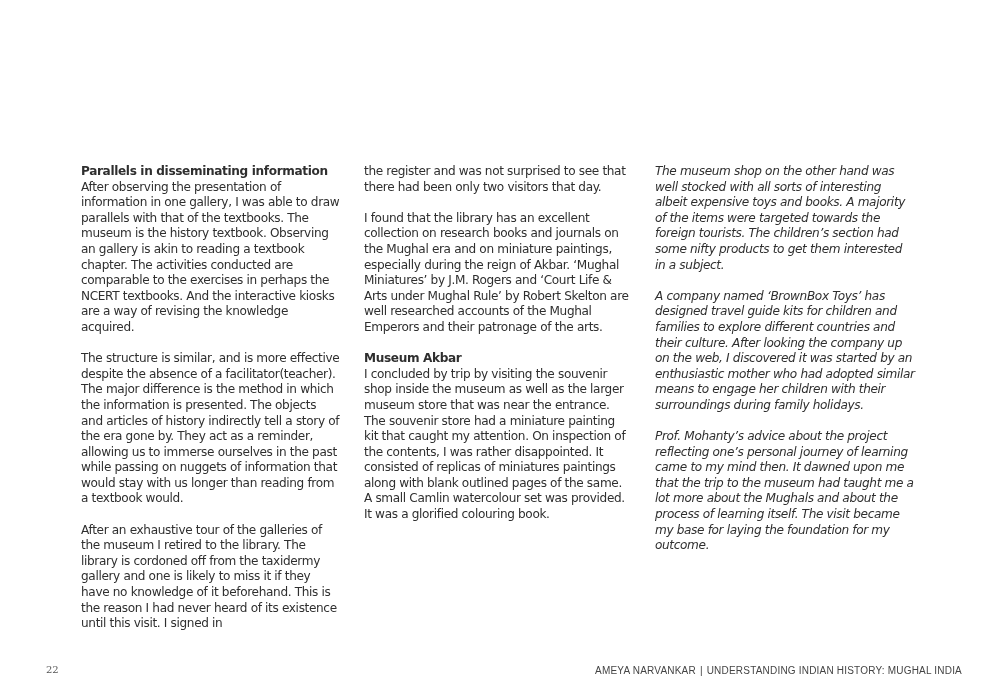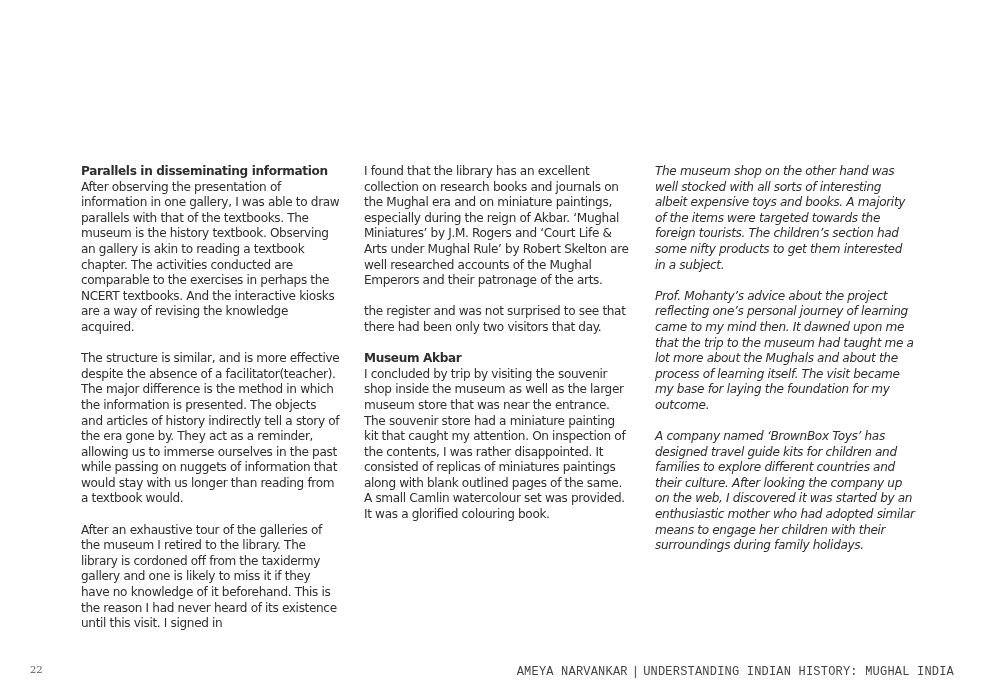--- a/index.html
+++ b/index.html
@@ -5,45 +5,45 @@
   html, body { margin:0; padding:0; background:#ffffff; }
   body { width:1000px; height:700px; position:relative; overflow:hidden;
          font-family:"DejaVu Sans", sans-serif; color:#2f2f2f; }
   .col { position:absolute; top:164px; width:260px; font-size:12.1px; line-height:15.6px;
          letter-spacing:-0.35px; }
   .col1 { left:81px; }
   .col2 { left:364px; width:265px; }
   .col3 { left:655px;font-style:italic; }
   .col p { margin:0 0 15.6px 0; }
   .col h3 { margin:0; font-size:12.1px; line-height:15.6px; font-weight:bold; }
-  .footer-page { position:absolute; left:30px; top:664px; font-family:"DejaVu Serif", serif;
+  .footer-page { position:absolute; left:46px; top:664px; font-family:"DejaVu Serif", serif;
          font-size:10px; color:#555; }
-  .footer-right { position:absolute; right:46px; top:665px; font-family:Liberation Mono, monospace;
-         font-size:12px; letter-spacing:0.2px; color:#444; text-transform:uppercase; white-space:nowrap; }
+  .footer-right { position:absolute; right:38px; top:665px; font-family:Liberation Sans, sans-serif;
+         font-size:10px; letter-spacing:0.2px; color:#444; text-transform:uppercase; white-space:nowrap; }
   .footer-right .sep { margin:0 4px; }
 </style>
 </head>
 <body>
 
 <div class="col col1">
   <h3>Parallels in disseminating information</h3>
   <p>After observing the presentation of information in one gallery, I was able to draw parallels with that of the textbooks. The museum is the history textbook. Observing an gallery is akin to reading a textbook chapter. The activities conducted are comparable to the exercises in perhaps the NCERT textbooks. And the interactive kiosks are a way of revising the knowledge acquired.</p>
   <p>The structure is similar, and is more effective despite the absence of a facilitator(teacher). The major difference is the method in which the information is presented. The objects and articles of history indirectly tell a story of the era gone by.  They act as a reminder, allowing us to immerse ourselves in the past while passing on nuggets of information that would stay with us longer than reading from a textbook would.</p>
   <p>After an exhaustive tour of the galleries of the museum I retired to the library. The library is cordoned off from the taxidermy gallery and one is likely to miss it if they have no knowledge of it beforehand. This is the reason I had never heard of its existence until this visit. I signed in</p>
 </div>
 
 <div class="col col2">
+  <p>the register and was not surprised to see that there had been only two visitors that day.</p>
   <p>I found that the library has an excellent collection on research books and journals on the Mughal era and on miniature paintings, especially during the reign of Akbar. ‘Mughal Miniatures’ by J.M. Rogers and ‘Court Life &amp; Arts under Mughal Rule’ by Robert Skelton are well researched accounts of the Mughal Emperors and their patronage of the arts.</p>
-  <p>the register and was not surprised to see that there had been only two visitors that day.</p>
   <h3>Museum Akbar</h3>
   <p>I concluded by trip by visiting the souvenir shop inside the museum as well as the larger museum store that was near the entrance. The souvenir store had a miniature painting kit that caught my attention. On inspection of the contents, I was rather disappointed. It consisted of replicas of miniatures paintings along with blank outlined pages of the same. A small Camlin watercolour set was provided. It was a glorified colouring book.</p>
 </div>
 
 <div class="col col3">
   <p>The museum shop on the other hand was well stocked with all sorts of interesting albeit expensive toys and books. A majority of the items were targeted towards the foreign tourists. The children’s section had some nifty products to get them interested in a subject.</p>
+  <p>A company named ‘BrownBox Toys’ has designed travel guide kits for children and families to explore different countries and their culture. After looking the company up on the web, I discovered it was started by an enthusiastic mother who had adopted similar means to engage her children with their surroundings during family holidays.</p>
   <p>Prof. Mohanty’s advice about the project reflecting one’s personal journey of learning came to my mind then. It dawned upon me that the trip to the museum had taught me a lot more about the Mughals and about the process of learning itself. The visit became my base for laying the foundation for my outcome.</p>
-  <p>A company named ‘BrownBox Toys’ has designed travel guide kits for children and families to explore different countries and their culture. After looking the company up on the web, I discovered it was started by an enthusiastic mother who had adopted similar means to engage her children with their surroundings during family holidays.</p>
 </div>
 
 <div class="footer-page">22</div>
 <div class="footer-right">
   <span>Ameya Narvankar</span><span class="sep">|</span><span>Understanding Indian History: Mughal India</span>
 </div>
 
 </body></html>

